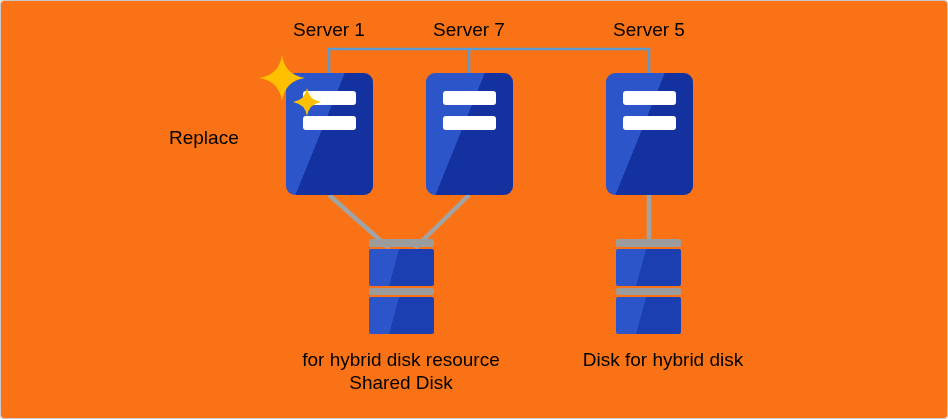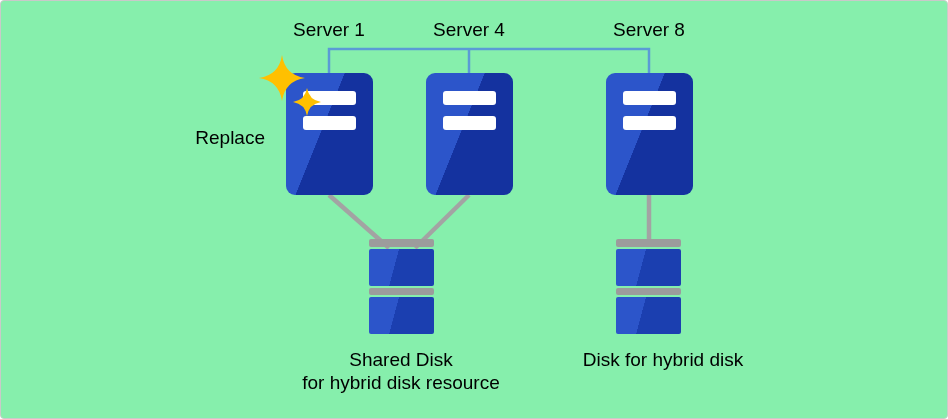--- a/index.html
+++ b/index.html
@@ -2,29 +2,29 @@
 <html style="--server-blue-light: #2C55CA; --server-blue-dark: #14329F; --disk-blue-light: #2C55CA; --disk-blue-dark: #1B3FB0; --disk-cap-gray: #9C9C9C; --network-line: #5B9BD5; --connector-gray: #A3A3A3; --sparkle-yellow: #FFC000;"><head>
 <meta charset="utf-8">
 <style>
   * { margin: 0; padding: 0; box-sizing: border-box; }
   html, body { background: #ffffff; font-family: "Liberation Sans", sans-serif; }
 
   .canvas {
     position: relative;
     width: 948px;
     height: 419px;
-    background: #86efac;
+    background: #f97316;
     border: 1px solid #c9c9c9;
     border-radius: 4px;
     overflow: hidden;
   }
 
   .lbl { position: absolute; color: #000000; font-size: 19px; }
   .server-lbl { top: 18px; width: 120px; text-align: center; }
-  .replace-lbl { top: 126px; left: 168px; width: 96px; text-align: right; }
+  .replace-lbl { top: 126px; left: 168px; width: 96px; text-align: left; }
   .disk-lbl { top: 347px; width: 264px; text-align: center; line-height: 23px; }
 
   .connectors { position: absolute; left: 0; top: 0; }
   .net-line { stroke: var(--network-line, #5B9BD5); stroke-width: 2.5; fill: none; }
   .gray-line { stroke: var(--connector-gray, #A3A3A3); stroke-width: 4.5; fill: none; }
 
   .server {
     position: absolute;
     top: 72px;
     width: 87px;
@@ -70,22 +70,22 @@
       var(--disk-blue-light, #2C55CA) 40%,
       var(--disk-blue-dark, #1B3FB0) 40.2%);
   }
 </style>
 </head>
 <body>
 
 <div class="canvas">
 
   <div class="lbl server-lbl" style="left:268px">Server 1</div>
-  <div class="lbl server-lbl" style="left:408px">Server 4</div>
-  <div class="lbl server-lbl" style="left:588px">Server 8</div>
+  <div class="lbl server-lbl" style="left:408px">Server 7</div>
+  <div class="lbl server-lbl" style="left:588px">Server 5</div>
 
   <svg class="connectors" width="948" height="419" viewBox="0 0 948 419">
     <path class="net-line" d="M328 72 V48 H648 V72 M468 48 V72"></path>
     <path class="gray-line" d="M328 194 L388 247"></path>
     <path class="gray-line" d="M468 194 L414 247"></path>
     <path class="gray-line" d="M648 194 V242"></path>
   </svg>
 
   <div class="server" style="left:285px">
     <div class="srv-bar"></div>
@@ -115,20 +115,20 @@
   </div>
 
   <div class="disk" style="left:615px">
     <div class="disk-cap"></div>
     <div class="disk-platter"></div>
     <div class="disk-cap mid"></div>
     <div class="disk-platter"></div>
   </div>
 
   <div class="lbl disk-lbl" style="left:268px">
+    <div>for hybrid disk resource</div>
     <div>Shared Disk</div>
-    <div>for hybrid disk resource</div>
   </div>
   <div class="lbl disk-lbl" style="left:530px">
     <div>Disk for hybrid disk</div>
   </div>
 
 </div>
 
 </body></html>

